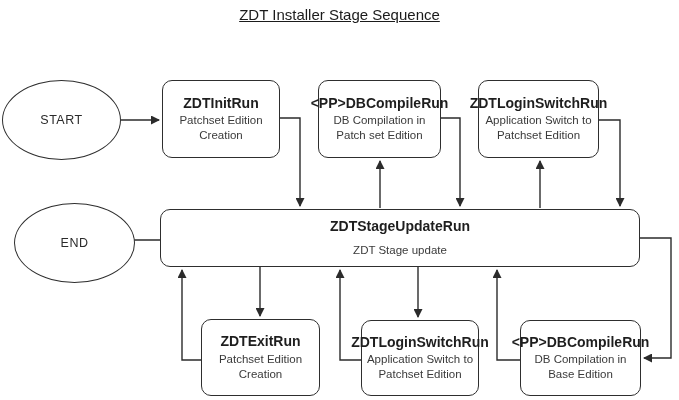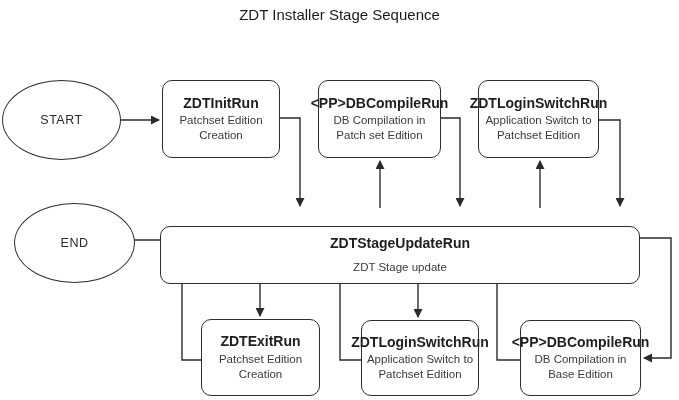--- a/index.html
+++ b/index.html
@@ -16,20 +16,21 @@
     overflow: hidden;
   }
   .page-title {
     position: absolute;
     top: 6px;
     left: 0;
     right: 0;
     text-align: center;
     font-size: 15px;
     color: #1b1b1b;
+    text-decoration: underline;
   }
   svg.edges {
     position: absolute;
     left: 0;
     top: 0;
     width: 679px;
     height: 400px;
   }
   .edge {
     fill: none;
@@ -73,21 +74,21 @@
     font-size: 12.5px;
     color: #2a2a2a;
     letter-spacing: 0.5px;
   }
   
   .n-start  { left: 2px;   top: 80px;  width: 119px; height: 80px; }
   .n-end    { left: 14px;   top: 203px; width: 121px; height: 80px; }
   .n-init   { left: 162px; top: 80px;  width: 118px; height: 78px; }
   .n-cpatch { left: 318px; top: 80px;  width: 123px; height: 78px; }
   .n-ltop   { left: 478px; top: 80px;  width: 121px; height: 78px; }
-  .n-hub    { left: 160px; top: 226px; width: 480px; height: 58px; }
+  .n-hub    { left: 160px; top: 209px; width: 480px; height: 58px; }
   .n-exit   { left: 201px; top: 319px; width: 119px; height: 77px; }
   .n-lbot   { left: 361px; top: 320px; width: 118px; height: 76px; }
   .n-cbase  { left: 520px; top: 320px; width: 121px; height: 76px; }
 </style>
 </head>
 <body>
 
 <div class="canvas">
 
   <div class="page-title">ZDT Installer Stage Sequence</div>

